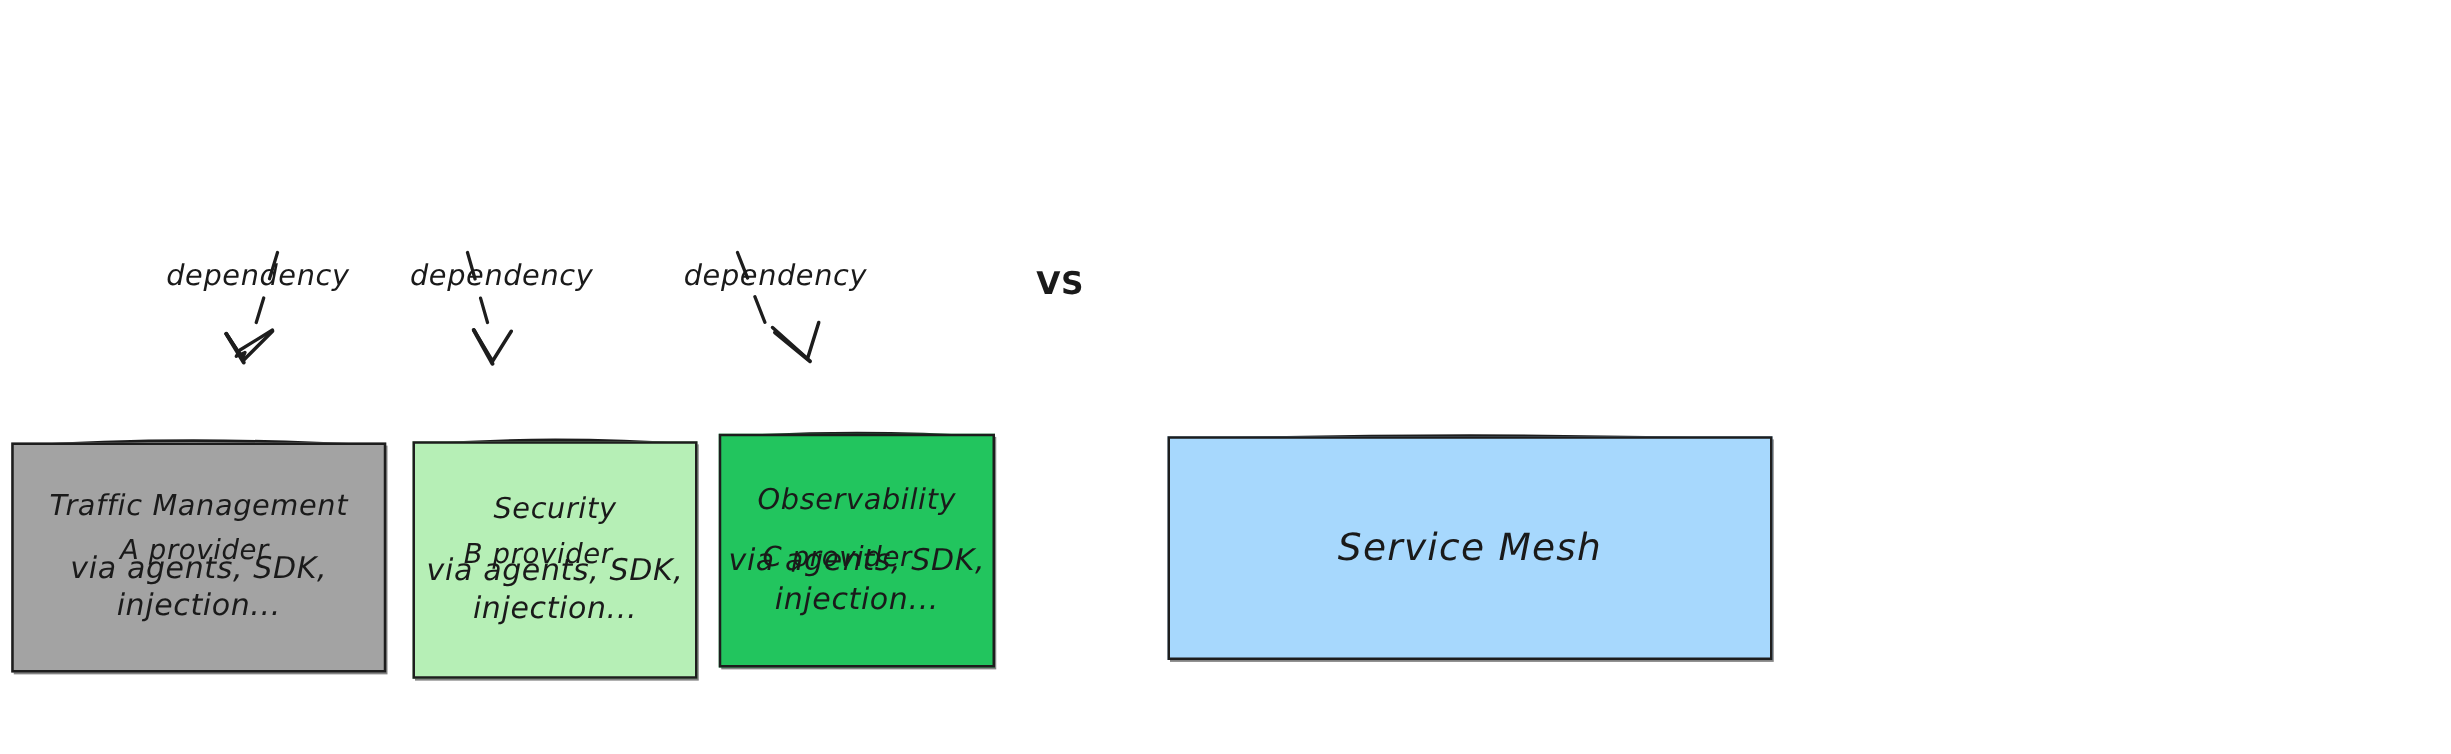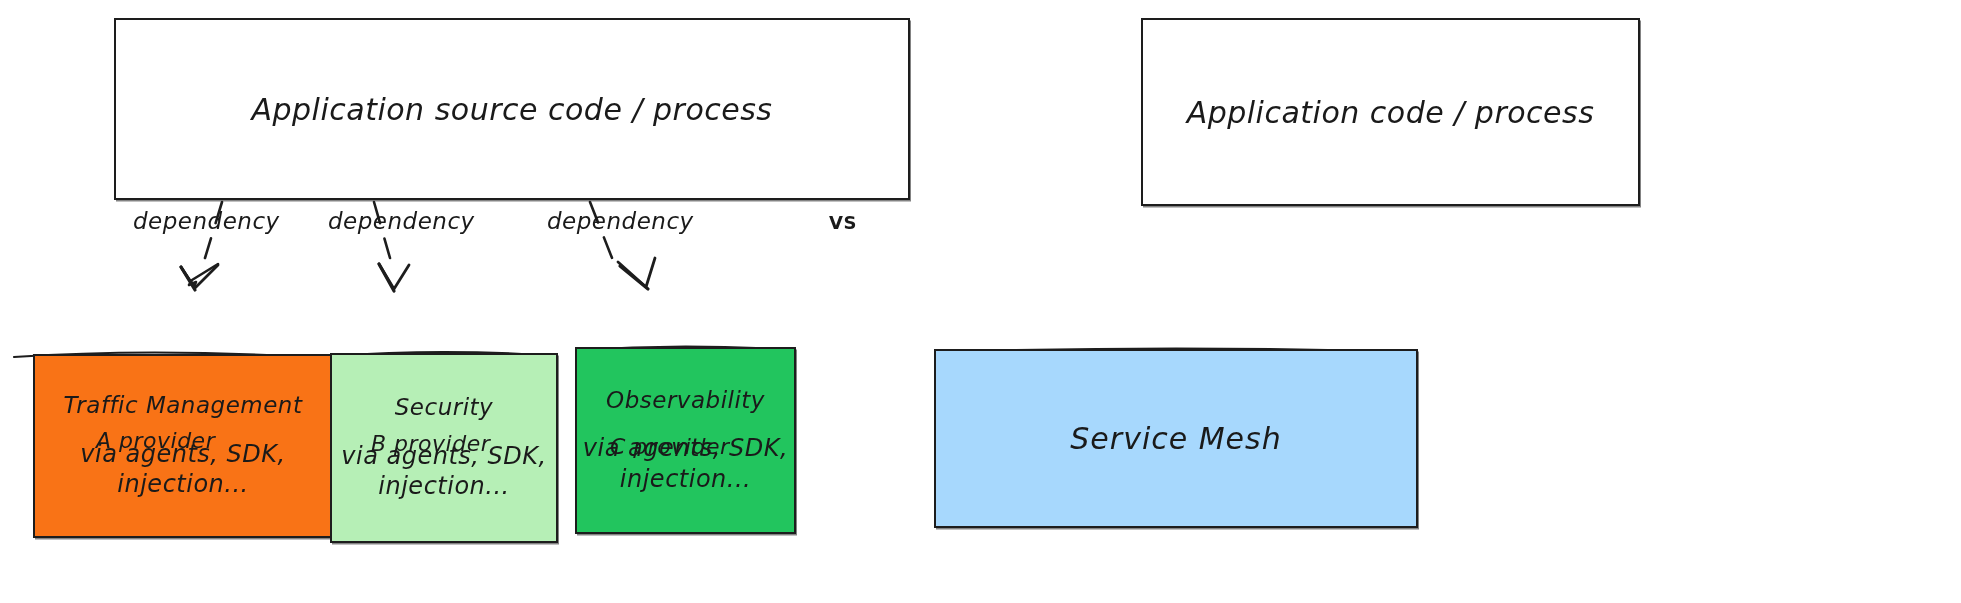--- a/index.html
+++ b/index.html
@@ -87,21 +87,21 @@
     white-space: nowrap;
     color: #1a1a1a;
   }
   .dep-label { font-size: 23px; }
   #dep-1 { left: 133px; top: 208px; }
   #dep-2 { left: 328px; top: 208px; }
   #dep-3 { left: 547px; top: 208px; }
 
   #vs-label {
     left: 829px; top: 212px;
-    font-size: 18px;
+    font-size: 25px;
     font-weight: 700;
     font-style: normal;
     letter-spacing: 0.5px;
   }
   #no-dep-label {
     left: 1143px; top: 206px;
     width: 495px;
     text-align: center;
     font-size: 27px;
   }
@@ -143,52 +143,46 @@
     <path d="M 590 202 L 612 258" fill="none" stroke="#1d1d1d" stroke-width="2.6" stroke-dasharray="22 16" stroke-linecap="round"></path>
     <path d="M 618 262 L 646 287 L 655 258" fill="none" stroke="#1d1d1d" stroke-width="2.8" stroke-linecap="round" stroke-linejoin="round"></path>
     <path d="M 620 266 L 648 289" fill="none" stroke="#1d1d1d" stroke-width="3.2" stroke-linecap="round"></path>
 
     <path d="M 14 357 Q 150 348 305 357" fill="none" stroke="#1d1d1d" stroke-width="2.2" stroke-linecap="round"></path>
     <path d="M 334 356 Q 444 348 554 356" fill="none" stroke="#1d1d1d" stroke-width="2.2" stroke-linecap="round"></path>
     <path d="M 579 350 Q 686 343 792 350" fill="none" stroke="#1d1d1d" stroke-width="2.2" stroke-linecap="round"></path>
     <path d="M 938 352 Q 1176 345 1414 352" fill="none" stroke="#1d1d1d" stroke-width="2.2" stroke-linecap="round"></path>
   </svg>
 
-  <div class="box white" id="app-source-box" style="border-color: rgb(29, 29, 29);">
-    <div class="hand big-label">Application source code / process</div>
-  </div>
 
   <div class="ftext hand dep-label" id="dep-1">dependency</div>
   <div class="ftext hand dep-label" id="dep-2">dependency</div>
   <div class="ftext hand dep-label" id="dep-3">dependency</div>
 
-  <div class="box" id="traffic-box" style="background: #f97316; border-color: rgb(29, 29, 29); margin-left: 24px;">
+  <div class="box" id="traffic-box" style="background: #a3a3a3; border-color: rgb(29, 29, 29);">
     <div class="hand card-title">Traffic Management</div>
     <div class="hand card-sub">via agents, SDK, injection...</div>
   </div>
 
   <div class="box" id="security-box" style="background: rgb(182, 239, 182); border-color: rgb(29, 29, 29);">
     <div class="hand card-title">Security</div>
     <div class="hand card-sub">via agents, SDK, injection...</div>
   </div>
 
   <div class="box" id="observability-box" style="background: #22c55e; border-color: rgb(29, 29, 29);">
     <div class="hand card-title">Observability</div>
     <div class="hand card-sub">via agents, SDK, injection...</div>
   </div>
 
   <div class="ftext hand provider-label" id="prov-a">A provider</div>
   <div class="ftext hand provider-label" id="prov-b">B provider</div>
   <div class="ftext hand provider-label" id="prov-c">C provider</div>
 
   <div class="ftext hand" id="vs-label">VS</div>
 
-  <div class="box white" id="app-right-box" style="border-color: rgb(29, 29, 29);">
-    <div class="hand big-label">Application code / process</div>
-  </div>
 
 
   <div class="box" id="mesh-box" style="background: rgb(167, 216, 253); border-color: rgb(29, 29, 29);">
     <div class="hand mesh-title">Service Mesh</div>
   </div>
 
 
 </div>
 
 </body></html>

